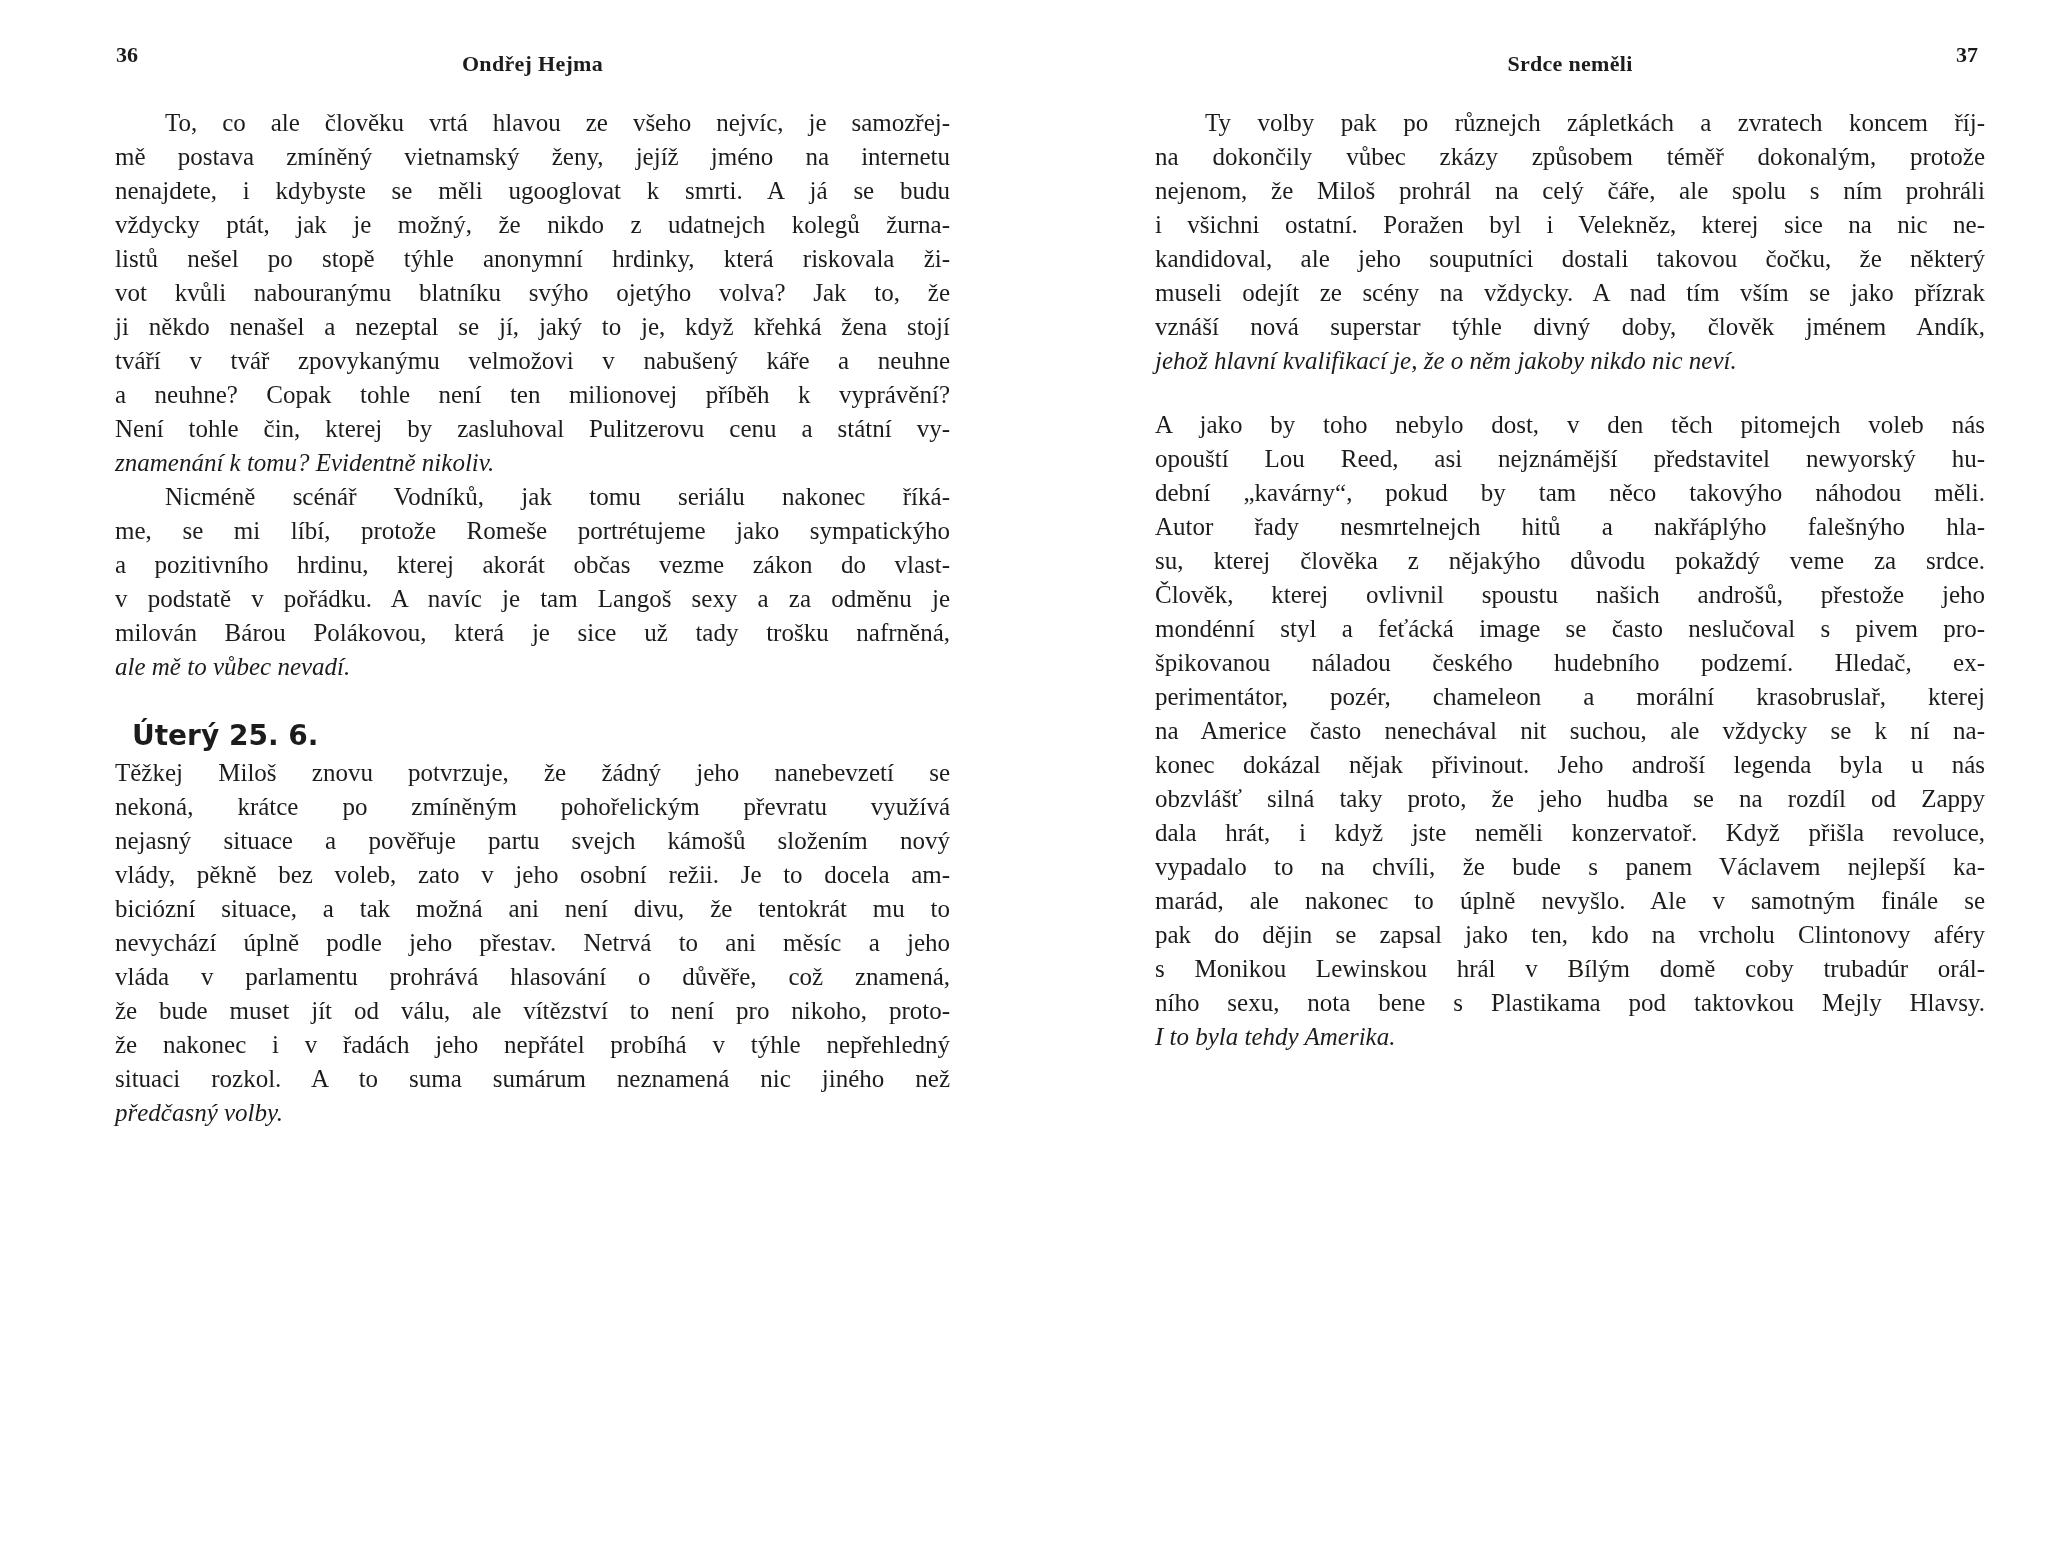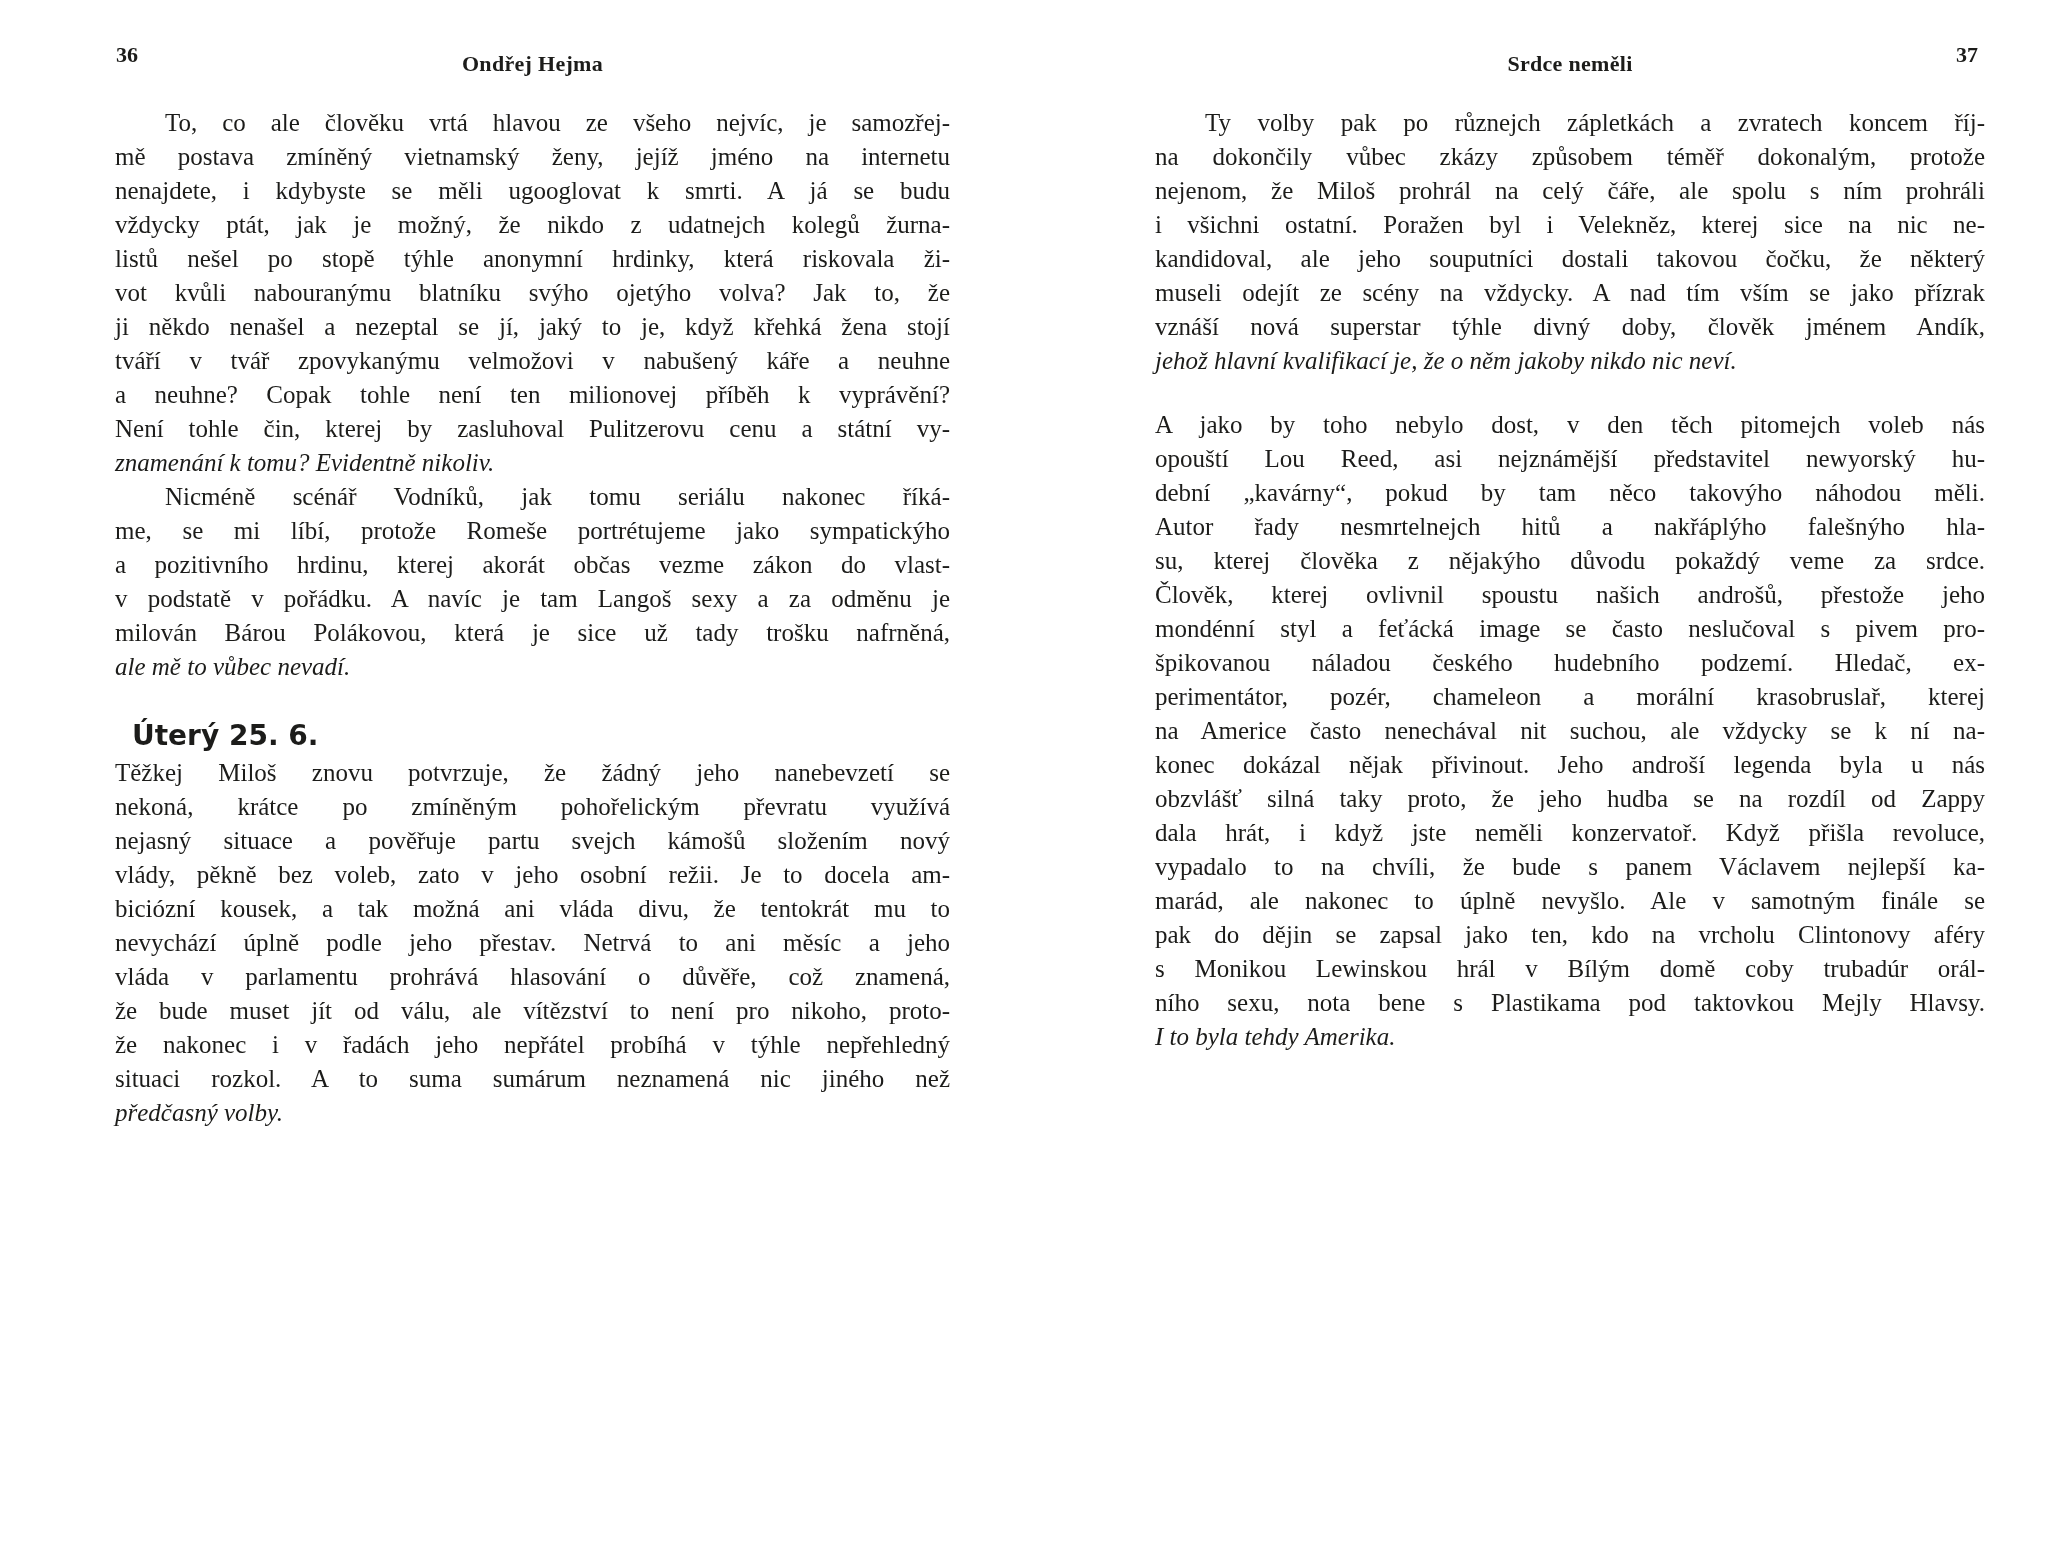--- a/index.html
+++ b/index.html
@@ -108,21 +108,21 @@
           <div class="line">v podstatě v pořádku. A navíc je tam Langoš sexy a za odměnu je</div>
           <div class="line">milován Bárou Polákovou, která je sice už tady trošku nafrněná,</div>
           <div class="line last">ale mě to vůbec nevadí.</div>
         </div>
         <h2 class="day-heading">Úterý 25. 6.</h2>
         <div class="para">
           <div class="line">Těžkej Miloš znovu potvrzuje, že žádný jeho nanebevzetí se</div>
           <div class="line">nekoná, krátce po zmíněným pohořelickým převratu využívá</div>
           <div class="line">nejasný situace a pověřuje partu svejch kámošů složením nový</div>
           <div class="line">vlády, pěkně bez voleb, zato v jeho osobní režii. Je to docela am-</div>
-          <div class="line">biciózní kousek, a tak možná ani vláda divu, že tentokrát mu to</div>
+          <div class="line">biciózní situace, a tak možná ani není divu, že tentokrát mu to</div>
           <div class="line">nevychází úplně podle jeho přestav. Netrvá to ani měsíc a jeho</div>
           <div class="line">vláda v parlamentu prohrává hlasování o důvěře, což znamená,</div>
           <div class="line">že bude muset jít od válu, ale vítězství to není pro nikoho, proto-</div>
           <div class="line">že nakonec i v řadách jeho nepřátel probíhá v týhle nepřehledný</div>
           <div class="line">situaci rozkol. A to suma sumárum neznamená nic jiného než</div>
           <div class="line last">předčasný volby.</div>
         </div>
       </div>
   </section>
 

